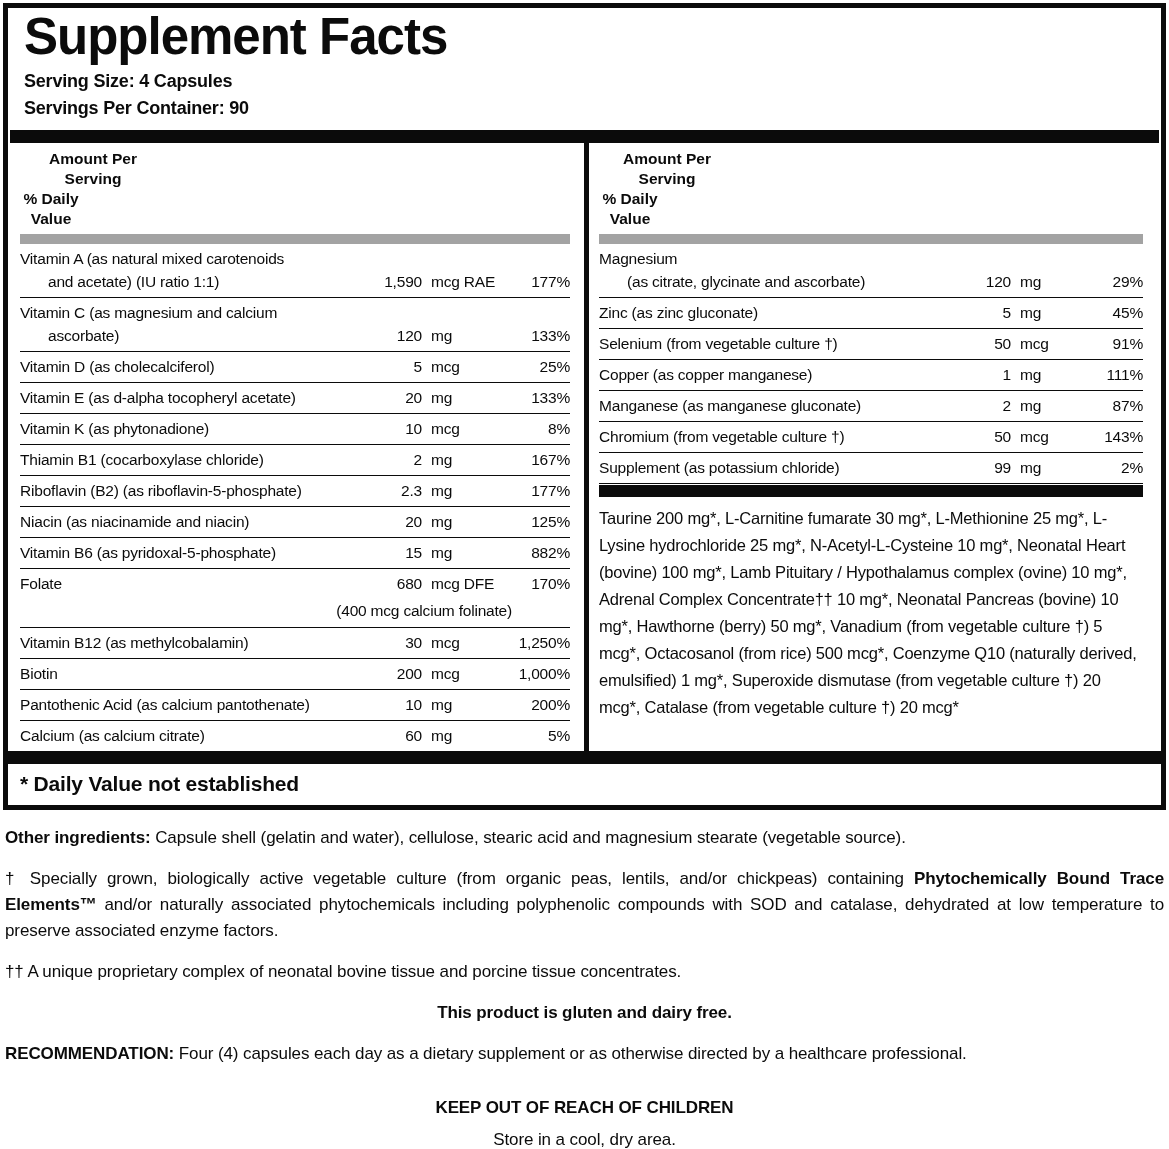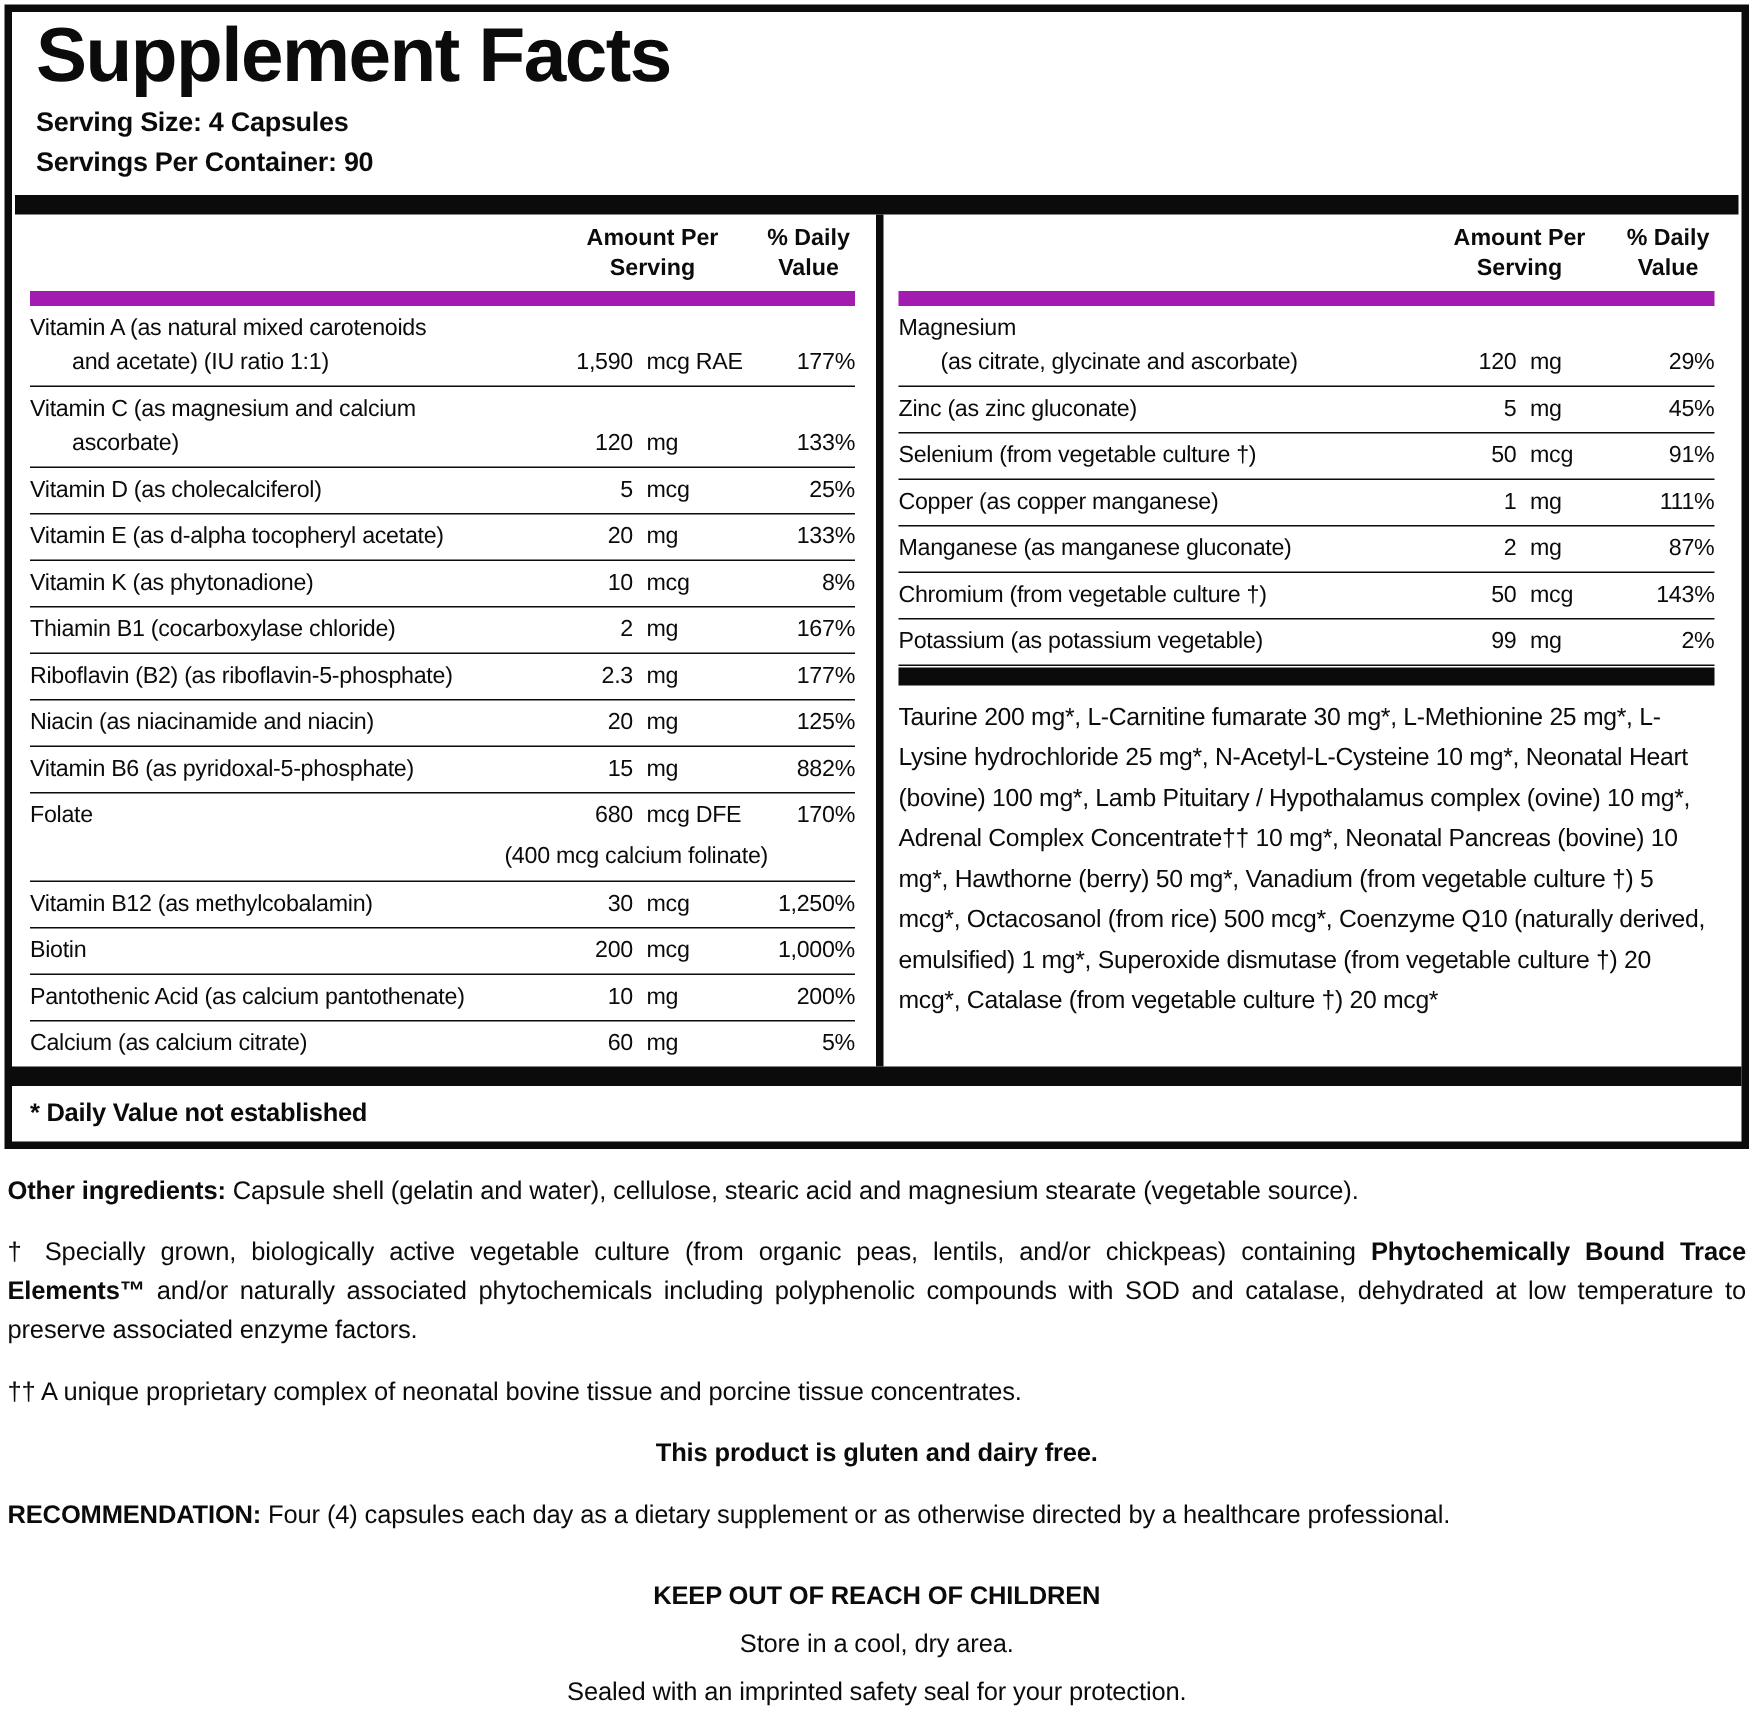--- a/index.html
+++ b/index.html
@@ -20,22 +20,22 @@
   .bar-top{margin:0 2px;}
   .bar-mid{height:12px;margin-top:1px;}
   .bar-bottom{height:13px;}
 
   .columns{display:flex;align-items:stretch;}
   .col{box-sizing:border-box;}
   .col-left{width:576px;padding:0 14px 0 12px;}
   .vdivider{width:5px;background:#0b0b0b;}
   .col-right{flex:1;padding:0 18px 0 10px;display:flex;flex-direction:column;}
 
-  .col-header{display:flex;align-items:flex-start;border-bottom:10px solid #a21caf;
-              padding:6px 0 5px 0;font-weight:bold;font-size:15.5px;line-height:20px;}
+  .col-header{display:flex;align-items:flex-start;border-bottom:10px solid #a3a3a3;
+              padding:6px 0 5px 0;font-weight:bold;font-size:15.5px;line-height:20px;flex-direction:column;}
   .col-header .sp{flex:1;}
   .hdr-amt{width:146px;text-align:center;}
   .col-right .hdr-amt{width:136px;}
   .hdr-amt span{display:inline-block;max-width:100px;}
   .hdr-dv{width:62px;text-align:center;}
   .hdr-dv span{display:inline-block;max-width:58px;}
 
   .row{border-bottom:1.5px solid #0b0b0b;}
   .row.last{border-bottom:none;}
   .rowline{display:flex;align-items:flex-end;padding:3px 0 4px 0;
@@ -45,21 +45,21 @@
   .amt{width:146px;display:flex;align-items:flex-end;}
   .col-right .amt{width:136px;}
   .amt .num{flex:1;text-align:right;}
   .amt .unit{width:86px;text-align:left;padding-left:9px;box-sizing:border-box;}
   .col-right .amt .unit{width:70px;}
   .dv{width:62px;text-align:right;}
   .subline{text-align:right;padding:0 58px 5px 0;font-size:15.5px;line-height:23px;letter-spacing:-0.2px;}
 
   .blend{margin:0;padding:8px 0 10px 0;font-size:16.5px;line-height:27px;letter-spacing:-0.2px;}
 
-  .footnote{font-weight:bold;font-size:17px;padding:8px 14px 9px 12px;letter-spacing:-0.2px;}
+  .footnote{font-weight:bold;font-size:21px;padding:8px 14px 9px 12px;letter-spacing:-0.2px;}
 
   
   .below{padding:0 2px;font-size:17px;letter-spacing:-0.1px;}
   .below p{margin:15px 0 0 0;line-height:26px;}
   p.dagger{text-align:justify;}
   .center{text-align:center;}
   .bold{font-weight:bold;}
   p.keep{margin-top:28px;}
   p.tight{margin-top:6px;}
 </style>
@@ -302,21 +302,21 @@
             <div class="nm">Chromium (from vegetable culture †)</div>
             <div class="amt">
                 <span class="num">50</span>
                 <span class="unit">mcg</span>
               </div>
             <div class="dv">143%</div>
           </div>
         </div>
         <div class="row">
           <div class="rowline">
-            <div class="nm">Potassium (as potassium vegetable)</div>
+            <div class="nm">Supplement (as potassium chloride)</div>
             <div class="amt">
                 <span class="num">99</span>
                 <span class="unit">mg</span>
               </div>
             <div class="dv">2%</div>
           </div>
         </div>
 
         <div class="bar bar-mid"></div>
         <p class="blend">Taurine 200 mg*, L-Carnitine fumarate 30 mg*, L-Methionine 25 mg*, L-Lysine hydrochloride 25 mg*, N-Acetyl-L-Cysteine 10 mg*, Neonatal Heart (bovine) 100 mg*, Lamb Pituitary / Hypothalamus complex (ovine) 10 mg*, Adrenal Complex Concentrate†† 10 mg*, Neonatal Pancreas (bovine) 10 mg*, Hawthorne (berry) 50 mg*, Vanadium (from vegetable culture †) 5 mcg*, Octacosanol (from rice) 500 mcg*, Coenzyme Q10 (naturally derived, emulsified) 1 mg*, Superoxide dismutase (from vegetable culture †) 20 mcg*, Catalase (from vegetable culture †) 20 mcg*</p>

